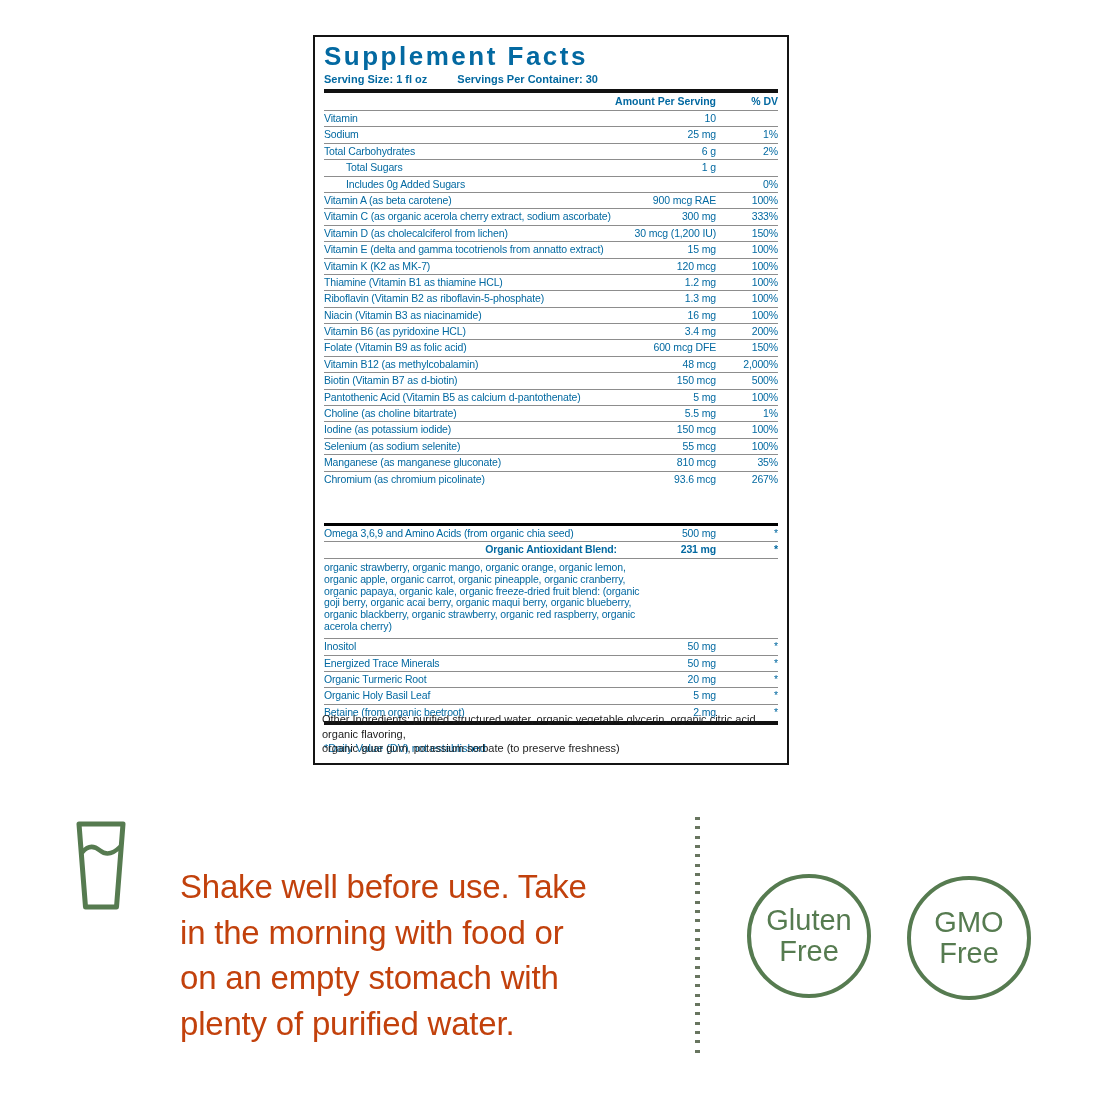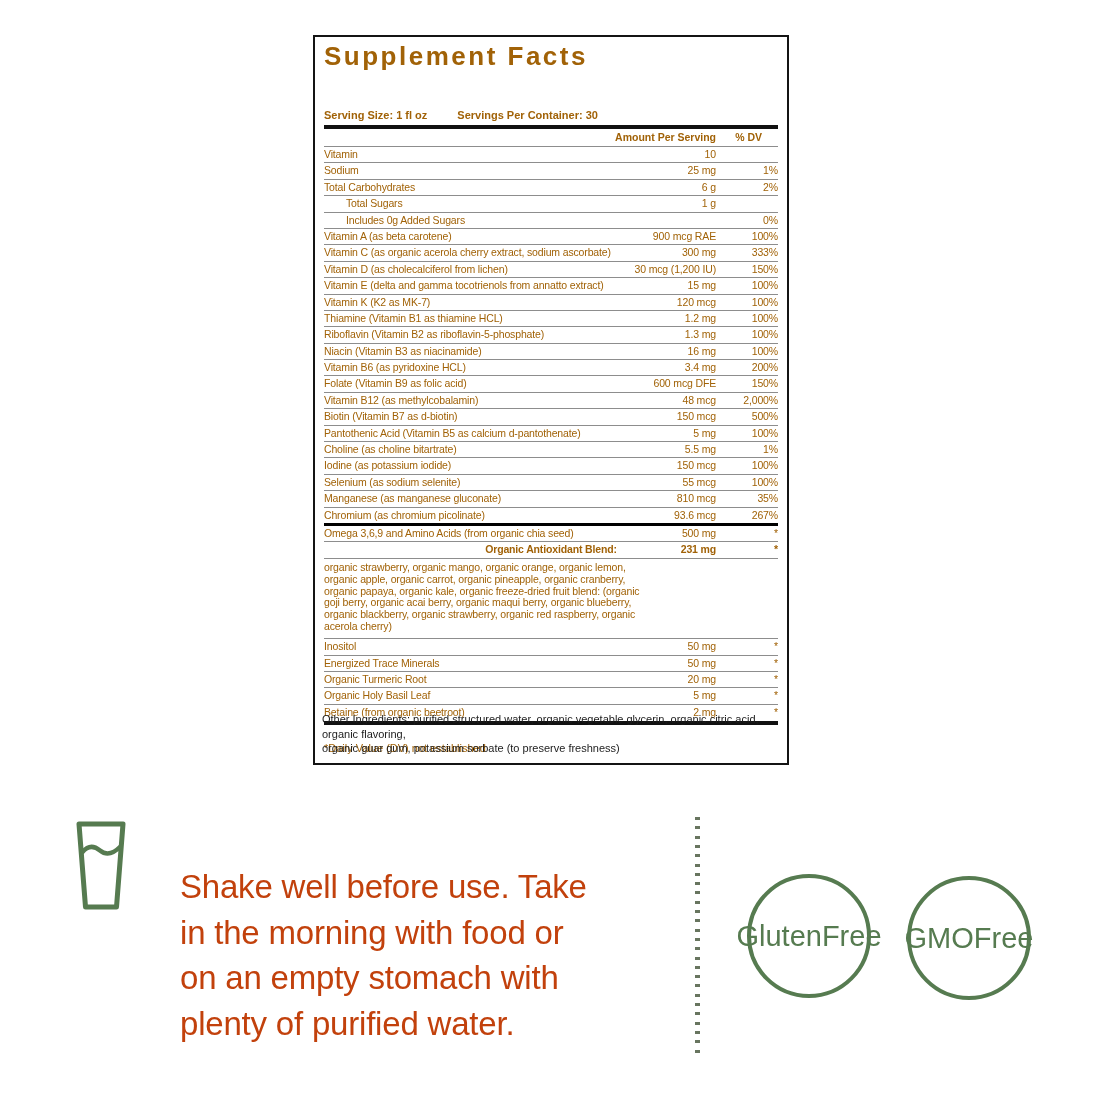--- a/index.html
+++ b/index.html
@@ -4,58 +4,58 @@
 <style>
   html,body{margin:0;padding:0;background:#ffffff;}
   #page{position:relative;width:1100px;height:1100px;background:#ffffff;overflow:hidden;
         font-family:"Liberation Sans",sans-serif;}
 
   
   .green-section{position:absolute;left:0;top:0;width:1100px;height:762px;}
 
   
   .sf-box{position:absolute;left:313px;top:35px;width:476px;background:#ffffff;
-          border:2px solid #141414;box-sizing:border-box;padding:3px 9px 0 9px;color:#a16207;}
+          border:2px solid #141414;box-sizing:border-box;padding:3px 9px 0 9px;color:#0369a1;}
   .sf-title{font-size:26px;font-weight:bold;letter-spacing:2.5px;line-height:29px;
             padding-top:2px;white-space:nowrap;}
   .sf-serving{display:flex;gap:30px;font-size:11px;font-weight:bold;line-height:14px;
-              padding:1px 0 3px 0;margin-top:36px;}
+              padding:1px 0 3px 0;}
   .sf-thickbar{height:4px;background:#111;}
   .sf-header{position:relative;height:17px;font-size:10.5px;font-weight:bold;line-height:17px;}
   .sf-header .h-amt{position:absolute;right:62px;margin-left:23px;}
-  .sf-header .h-dv{position:absolute;right:16px;}
+  .sf-header .h-dv{position:absolute;right:0;}
 
   .row{position:relative;border-top:1px solid #8d8d8d;height:15.4px;font-size:10.5px;
        line-height:15.4px;letter-spacing:-0.15px;white-space:nowrap;}
   .row .row-name{display:inline-block;}
   .row .row-amount{position:absolute;right:62px;}
   .row .row-dv{position:absolute;right:0;}
   .row.indent .row-name{padding-left:22px;}
   .row.bold{font-weight:bold;text-align:center;}
-  .row.septop{border-top:3px solid #000;}
+  .row.septop{border-top:3px solid #000;margin-top:36px;}
   .blend-para{border-top:1px solid #8d8d8d;font-size:10.5px;line-height:11.9px;
               letter-spacing:-0.15px;padding:3px 0 5px 0;white-space:pre-line;}
   .sf-footbar{height:4px;background:#111;margin-top:1px;}
   .sf-footnote{font-size:11px;line-height:14px;padding:16px 0 8px 0;}
 
   .other-ingredients{position:absolute;left:322px;top:712px;width:470px;font-size:11px;
                      line-height:14.5px;color:#1c1c1c;white-space:pre-line;}
 
   
   .glass-icon{position:absolute;left:74px;top:820px;}
   .su-title{position:absolute;left:180px;top:822px;font-family:"DejaVu Serif",serif;
             font-weight:bold;font-size:33px;line-height:38px;color:#567a4e;letter-spacing:0.5px;}
   .su-body{position:absolute;left:180px;top:864px;font-size:33px;line-height:45.5px;
            color:#c2410c;white-space:pre-line;letter-spacing:-0.2px;}
 
   .dotted-divider{position:absolute;left:695px;top:817px;width:5px;height:240px;
       background:repeating-linear-gradient(to bottom,#68755f 0 3px,transparent 3px 9.3px);}
 
   .badge{position:absolute;width:116px;height:116px;border:4px solid #567b50;border-radius:50%;
-         display:flex;flex-direction:row;align-items:center;justify-content:center;
+         display:flex;flex-direction:column;align-items:center;justify-content:center;
          color:#567b50;font-size:29px;line-height:31px;text-align:center;background:#fff;}
   .badge.b1{left:747px;top:874px;}
   .badge.b2{left:907px;top:876px;}
 </style>
 </head>
 <body>
 
 <div id="page">
 
   <div class="green-section"></div>

